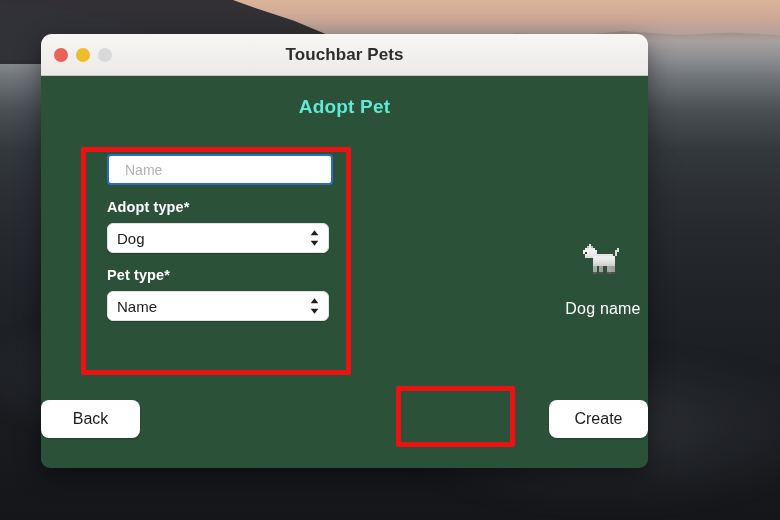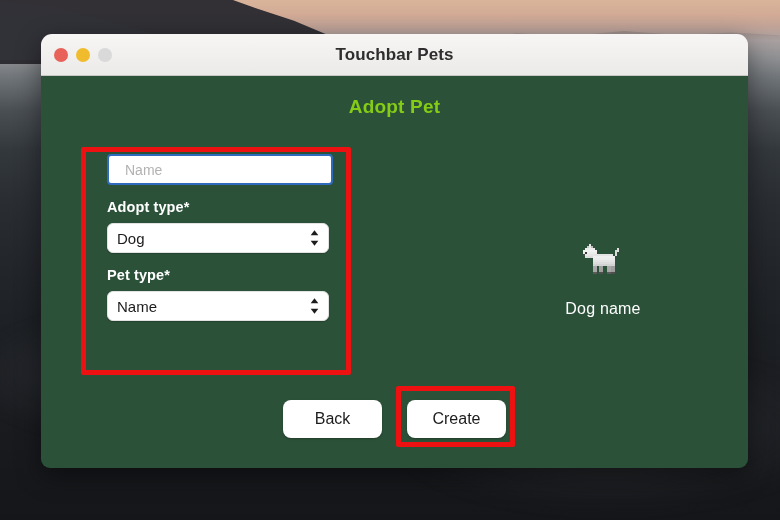--- a/index.html
+++ b/index.html
@@ -99,21 +99,21 @@
     height: 90px;
     background: radial-gradient(ellipse at center, rgba(160,160,170,0.16), rgba(160,160,170,0) 72%);
     filter: blur(9px);
   }
 
   
   #app-window {
     position: absolute;
     left: 41px;
     top: 34px;
-    width: 707px;
+    width: 607px;
     height: 434px;
     border-radius: 11px 11px 9px 9px;
     box-shadow: 0 8px 26px rgba(0,0,0,0.45);
     overflow: hidden;
     display: flex;
     flex-direction: column;
   }
 
   
   #titlebar {
@@ -153,21 +153,21 @@
 
   
   #content {
     flex: 1 1 auto;
     background: #2b5138;
     position: relative;
   }
 
   #page-title {
     text-align: center;
-    color: #84cc16;
+    color: #5eead4;
     font-size: 19px;
     font-weight: bold;
     margin-top: 20px;
     letter-spacing: 0.2px;
   }
 
   
   #form-column {
     position: absolute;
     left: 66px;
@@ -251,21 +251,21 @@
     letter-spacing: 0.2px;
   }
 
   
   #actions {
     position: absolute;
     left: 0;
     right: 0;
     top: 324px;
     display: flex;
-    justify-content: center;
+    justify-content: space-between;
     gap: 25px;
   }
   .action-btn {
     width: 99px;
     height: 38px;
     background: #ffffff;
     border: none;
     border-radius: 8px;
     font-family: "Liberation Sans", sans-serif;
     font-size: 16px;

